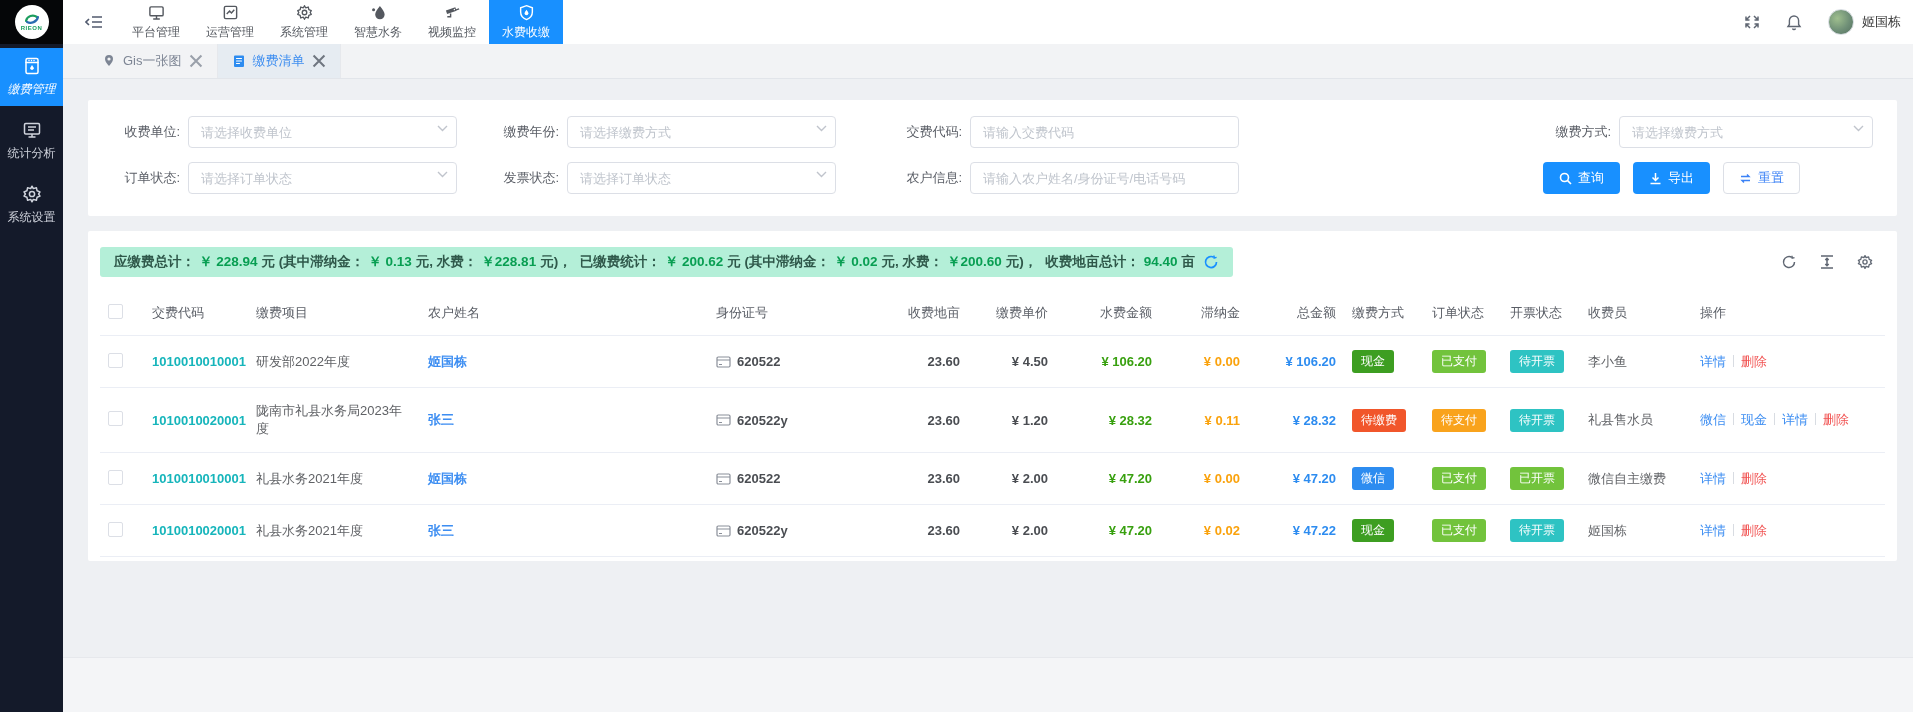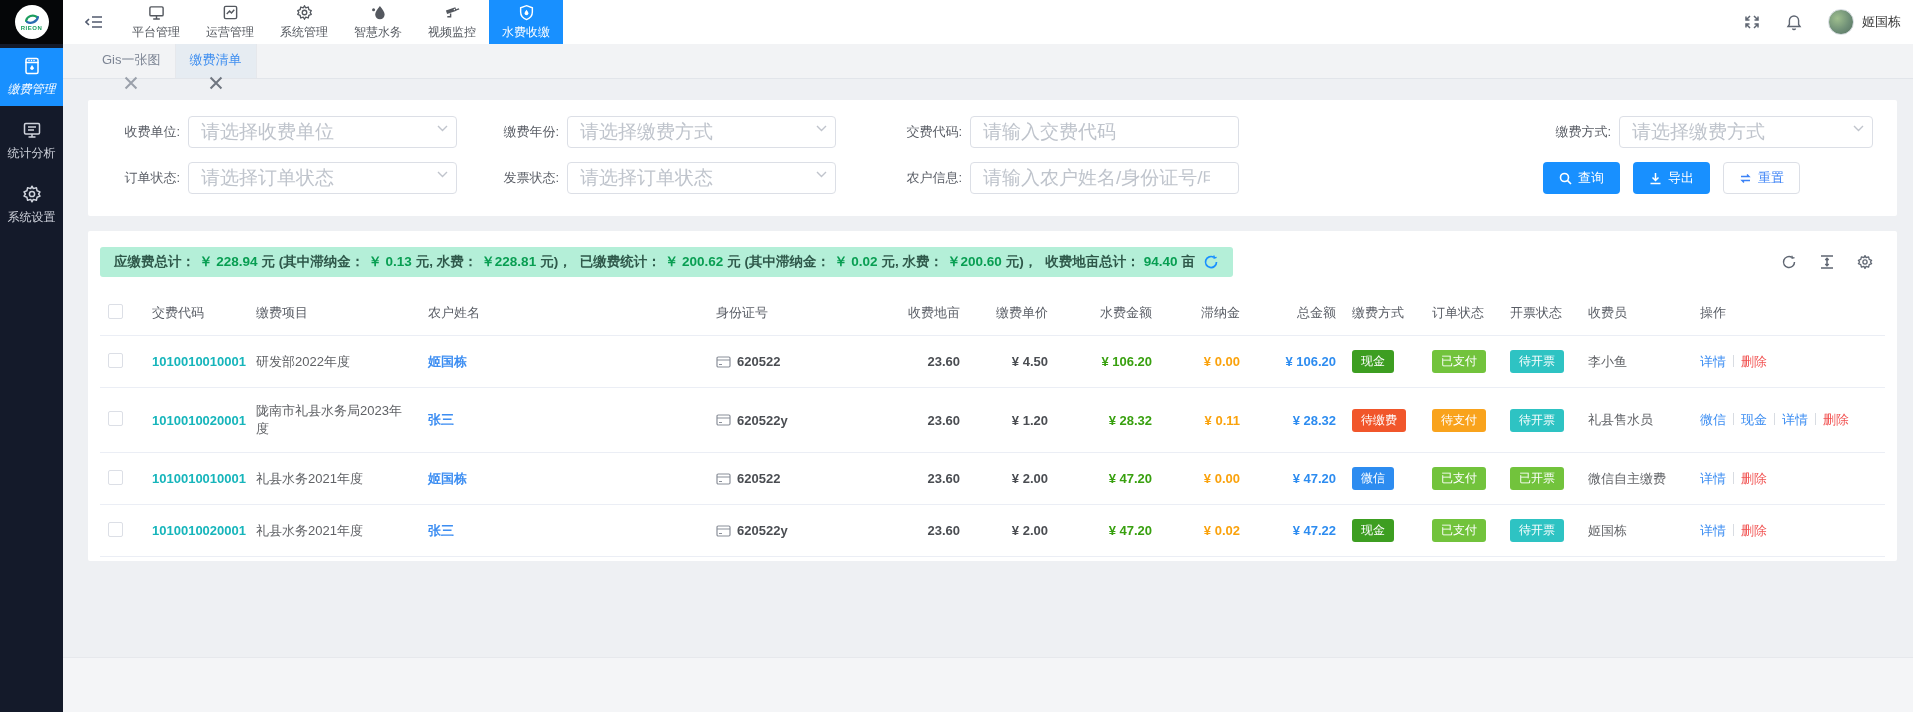--- a/index.html
+++ b/index.html
@@ -30,38 +30,38 @@
   .sidebar { position:absolute; left:0; top:44px; bottom:0; width:63px; background:#141a2a; z-index:4;}
   .sb-item { height:58px; margin-top:6px; display:flex; flex-direction:column; align-items:center; justify-content:center;
     gap:5px; color:#cfd3dc; font-size:12px; cursor:pointer;}
   .sb-item svg { width:20px; height:20px;}
   .sb-item.active { background:#1890ff; color:#fff; margin-top:4px;font-style:italic;}
 
   
   .tabbar { position:absolute; left:63px; top:44px; right:0; height:35px; background:#f2f3f5;
     border-bottom:1px solid #e2e5ea; display:flex; align-items:stretch; padding-left:25px; z-index:3;}
   .tab { display:flex; align-items:center; gap:7px; padding:0 14px; font-size:13px; color:#7d8594;
-    cursor:pointer; border-right:1px solid #e6e8ec;flex-direction:column;}
+    cursor:pointer; border-right:1px solid #e6e8ec;}
   .tab svg { width:14px; height:14px;}
   .tab .close { color:#9aa0aa; display:flex;}
   .tab.active { background:#e6ecf2; color:#3e8ef0;}
   .tab.active .close { color:#6f7680;}
 
   
   .main { position:absolute; left:63px; top:79px; right:0; bottom:0; overflow:hidden;}
   .card { background:#fff; margin:0 16px 0 25px; border-radius:2px;}
   .filter-card { margin-top:21px; padding:16px 24px 22px 24px;}
   .f-row { display:flex; align-items:center; }
   .f-row + .f-row { margin-top:14px;}
   .f-item { display:flex; align-items:center; width:345px;}
   .f-item.push { margin-left:auto; width:330px;}
   .f-label { width:76px; text-align:right; font-size:13px; color:#5a5e66; padding-right:8px; white-space:nowrap; flex:0 0 76px;}
   .ctrl { position:relative; flex:1;}
   .ctrl input { width:100%; height:32px; border:1px solid #dcdfe6; border-radius:4px; padding:0 28px 0 12px;
-    font-size:19px; color:#606266; background:#fff; outline:none; font-family:inherit;}
+    font-size:13px; color:#606266; background:#fff; outline:none; font-family:inherit;}
   .ctrl input::placeholder { color:#bfc4cc;}
   .ctrl .chev { position:absolute; right:9px; top:9px; color:#c0c4cc; display:flex;}
   .gap1 { width:34px;} .gap2 { width:58px;}
   .btns { margin-left:auto; width:330px; display:flex; gap:13px;}
   .btn { height:32px; padding:0 15px; border-radius:4px; font-size:13px; display:inline-flex; align-items:center; gap:6px;
     cursor:pointer; border:1px solid transparent; font-family:inherit;}
   .btn.primary { background:#1890ff; color:#fff;font-family:Liberation Serif, serif;}
   .btn.plain { background:#fff; color:#3b82f6; border-color:#dcdfe6;}
   .btn svg { width:13px; height:13px;}
 

